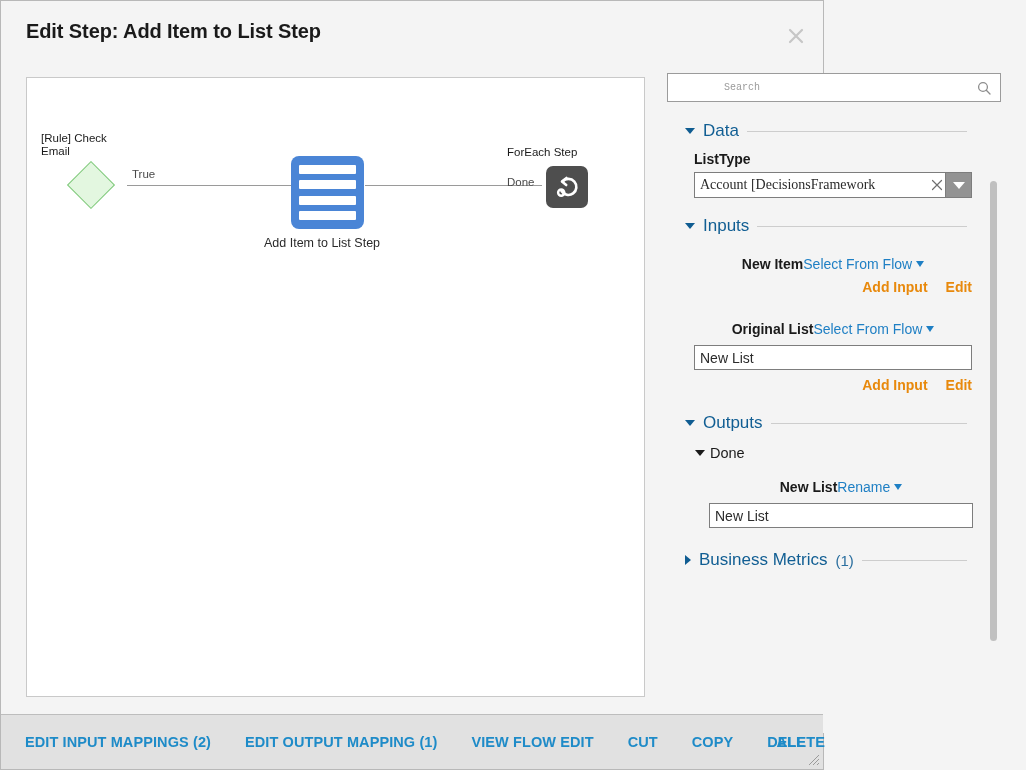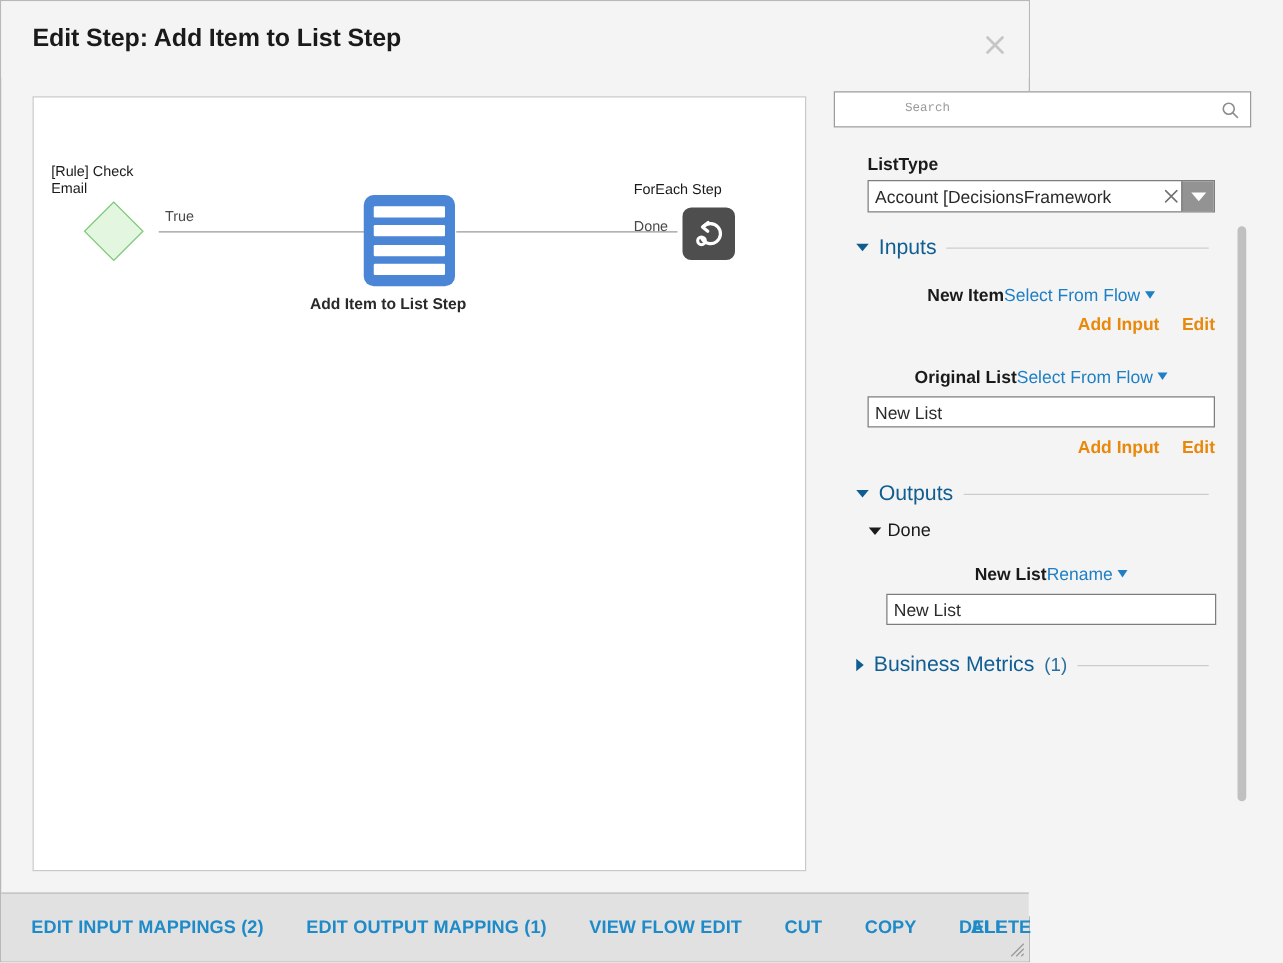--- a/index.html
+++ b/index.html
@@ -376,21 +376,21 @@
 
       <div class="edge-line" style="left:100px; top:107px; width:165px;"></div>
       <div class="edge-label" style="left:105px; top:90px;">True</div>
 
       <div class="list-step-icon" style="left:264px; top:78px;">
         <i></i>
         <i></i>
         <i></i>
         <i></i>
       </div>
-      <div class="step-caption" style="left:221px; top:158px;font-weight:bold;">Add Item to List Step</div>
+      <div class="step-caption" style="left:237px; top:158px;">Add Item to List Step</div>
 
       <div class="edge-line" style="left:338px; top:107px; width:177px;"></div>
       <div class="edge-label" style="left:480px; top:98px;">Done</div>
 
       <div class="node-label" style="left:480px; top:68px; width:125px;">ForEach Step</div>
       <div class="foreach-icon" style="left:519px; top:88px;">
         <svg width="28" height="28" viewBox="0 0 28 28">
           <path d="M9.5 8.5 A8 8 0 1 1 8.5 18" stroke="#ffffff" stroke-width="2.6" fill="none" stroke-linecap="round"></path>
           <path d="M13.5 5 L9 8.6 L13.2 12" stroke="#ffffff" stroke-width="2.6" fill="none" stroke-linecap="round" stroke-linejoin="round"></path>
           <circle cx="8.2" cy="19.6" r="3.1" stroke="#ffffff" stroke-width="2.4" fill="none"></circle>
@@ -406,24 +406,29 @@
           <svg width="14" height="14" viewBox="0 0 14 14">
             <circle cx="6" cy="6" r="4.4" stroke="#8d8d8d" stroke-width="1.3" fill="none"></circle>
             <path d="M9.3 9.3 L13 13" stroke="#8d8d8d" stroke-width="1.3" stroke-linecap="round"></path>
           </svg>
         </span>
       </div>
 
       <div class="panel-scroll">
         <div class="panel-inner">
 
+          <div class="sec-header" style="margin-top:8px;">
+            <span class="tri"></span>
+            <span class="sec-title">Data</span>
+            <span class="rule"></span>
+          </div>
 
           <div style="margin-left:27px; margin-top:10px;">
             <div class="field-label">ListType</div>
-            <div class="combo" style="margin-top:5px;">
+            <div class="combo" style="margin-top:5px;font-family:Liberation Serif, serif;">
               <span class="val">Account  [DecisionsFramework</span>
               <span class="clear">
                 <svg width="12" height="12" viewBox="0 0 12 12">
                   <path d="M1.5 1.5 L10.5 10.5 M10.5 1.5 L1.5 10.5" stroke="#6f6f6f" stroke-width="1.2" stroke-linecap="round"></path>
                 </svg>
               </span>
               <span class="arrow">
                 <span class="cap"></span>
               </span>
             </div>

